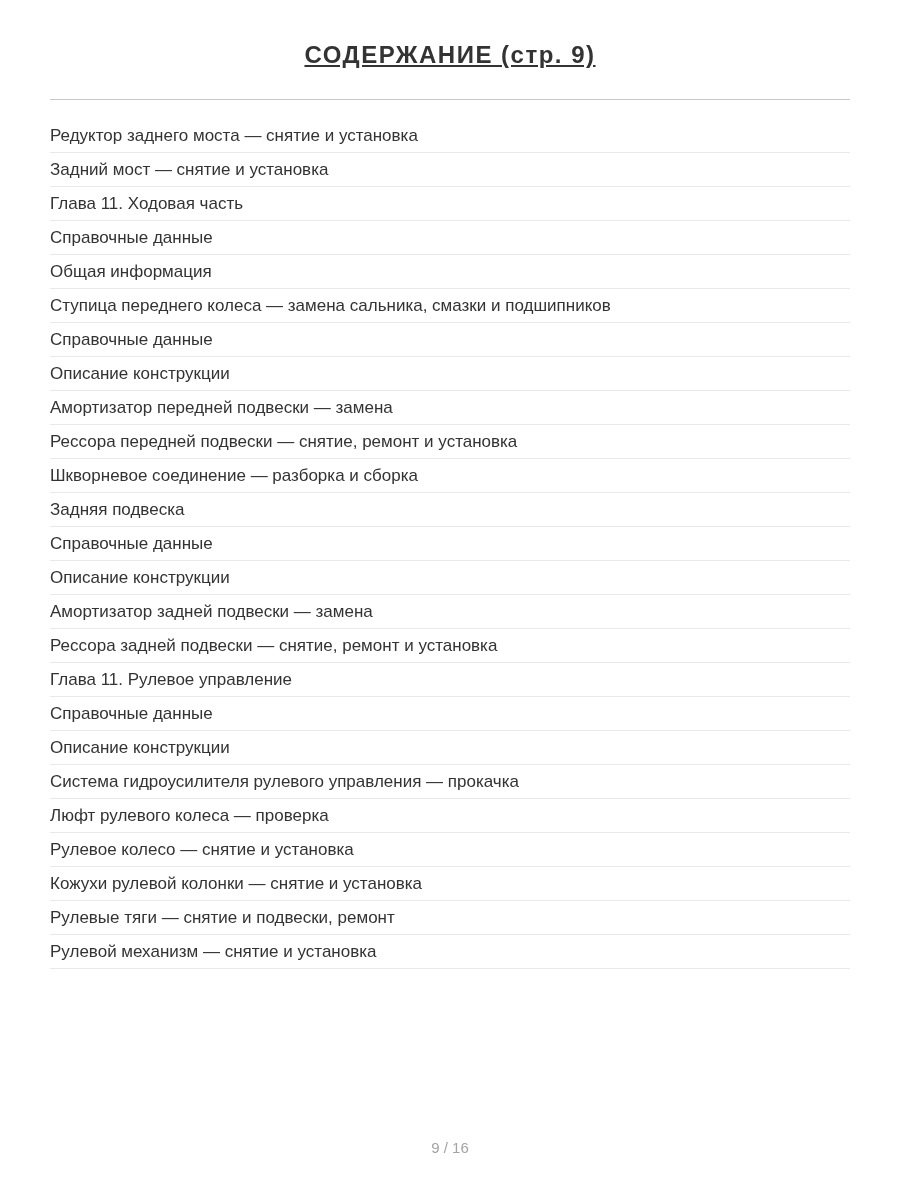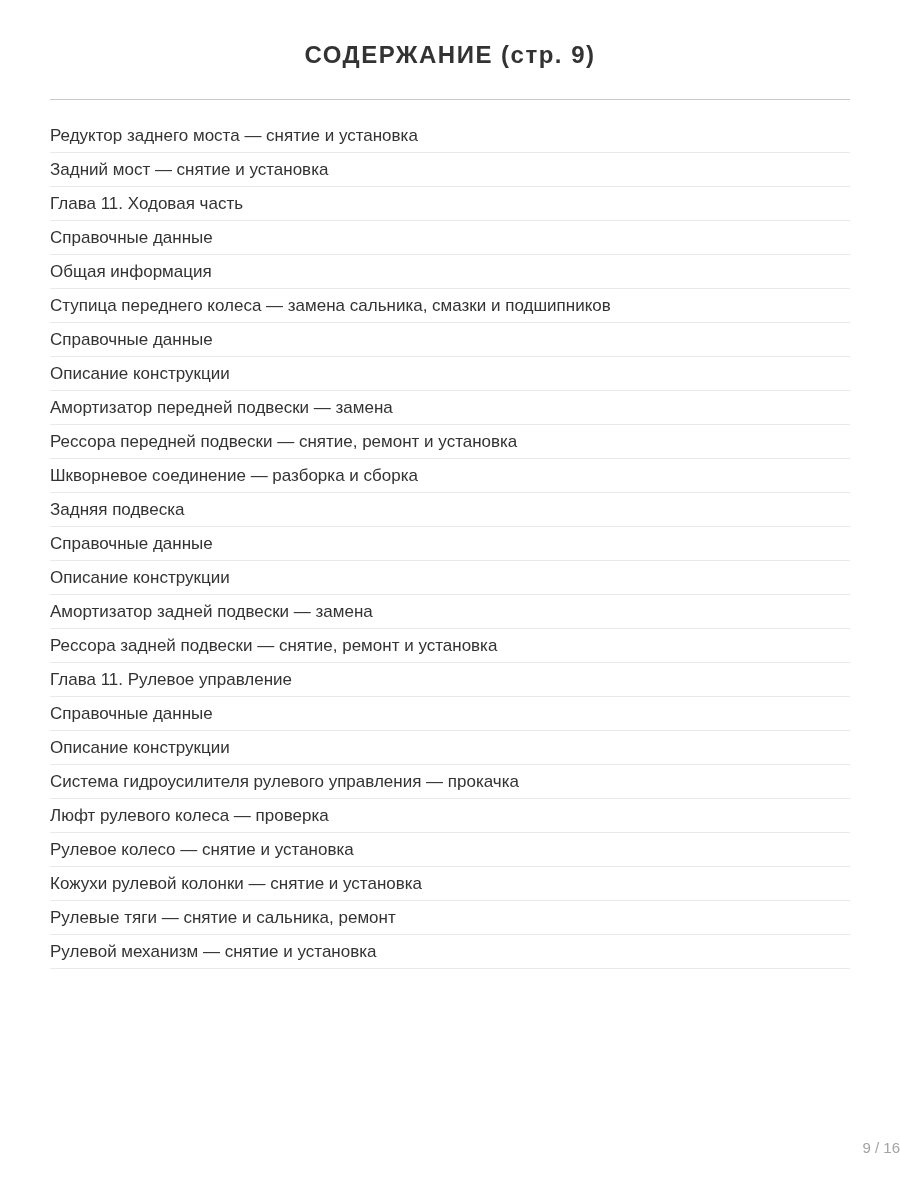--- a/index.html
+++ b/index.html
@@ -15,38 +15,39 @@
     font-family:"Liberation Sans",sans-serif;
     -webkit-font-smoothing:antialiased;
   }
   .page{padding:0 50px;}
   .page-title{
     margin:0;padding-top:41px;
     text-align:center;
     font-size:24px;line-height:28px;font-weight:700;
     letter-spacing:1.5px;
     color:var(--c-text);
+    text-decoration:underline;
   }
   .title-divider{
     border:none;height:0;
     border-top:1px solid var(--c-title-divider);
     margin:30px 0 19px 0;
   }
   .toc{list-style:none;margin:0;padding:0;}
   .toc-row{
     height:33px;
     display:flex;align-items:center;
     border-bottom:1px solid var(--c-row-divider);
     font-size:17px;color:var(--c-text);
     white-space:nowrap;overflow:hidden;
     cursor:pointer;
   }
   .page-indicator{
     position:absolute;left:0;right:0;bottom:44px;
-    margin:0;text-align:right;
+    margin:0;text-align:center;
     font-size:15px;color:var(--c-footer);
   }
 </style>
 </head>
 <body>
 
 <div class="page">
   <h1 class="page-title">СОДЕРЖАНИЕ (стр. 9)</h1>
 
   <hr class="title-divider">
@@ -68,18 +69,18 @@
       <li class="toc-row">Описание конструкции</li>
       <li class="toc-row">Амортизатор задней подвески — замена</li>
       <li class="toc-row">Рессора задней подвески — снятие, ремонт и установка</li>
       <li class="toc-row">Глава 11. Рулевое управление</li>
       <li class="toc-row">Справочные данные</li>
       <li class="toc-row">Описание конструкции</li>
       <li class="toc-row">Система гидроусилителя рулевого управления — прокачка</li>
       <li class="toc-row">Люфт рулевого колеса — проверка</li>
       <li class="toc-row">Рулевое колесо — снятие и установка</li>
       <li class="toc-row">Кожухи рулевой колонки — снятие и установка</li>
-      <li class="toc-row">Рулевые тяги — снятие и сальника, ремонт</li>
+      <li class="toc-row">Рулевые тяги — снятие и подвески, ремонт</li>
       <li class="toc-row">Рулевой механизм — снятие и установка</li>
     </ul>
 </div>
 
 <p class="page-indicator">9 / 16</p>
 
 </body></html>

